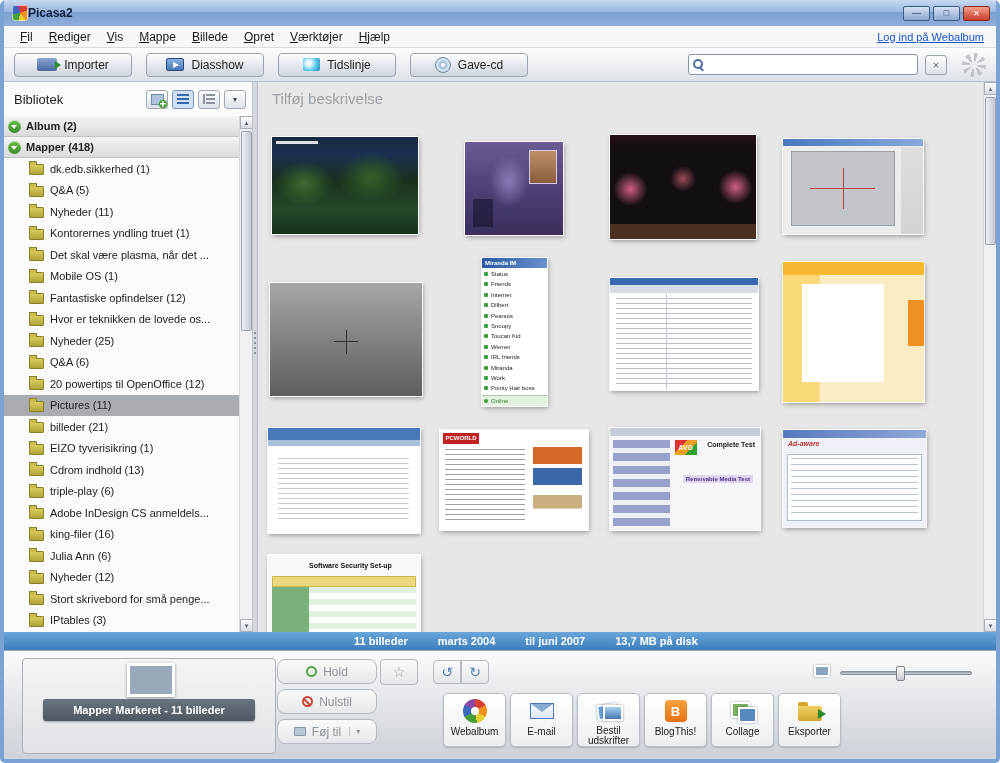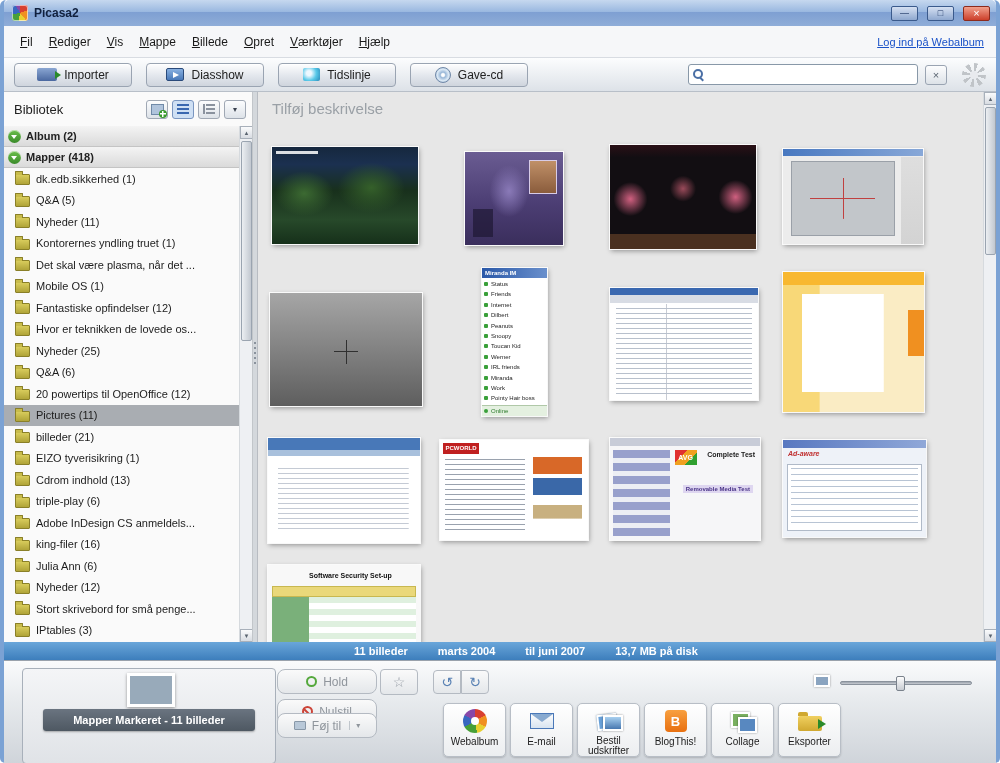--- a/index.html
+++ b/index.html
@@ -1,25 +1,25 @@
 <!DOCTYPE html>
 <html style="--frame: #7ba2d4; --titlebar-top: #9ab8e0; --titlebar-bottom: #8fadd8; --statusbar-top: #6aa6da; --statusbar-bottom: #3d7ebc; --link: #1a52c8; --selection: #a9adb2;"><head>
 <meta charset="utf-8">
 <style>
   *{box-sizing:border-box;margin:0;padding:0;}
   html,body{width:1000px;height:763px;overflow:hidden;font-family:"Liberation Sans","DejaVu Sans",sans-serif;}
   .window{width:1000px;height:763px;border-left:4px solid var(--frame,#7ba2d4);border-right:4px solid var(--frame,#7ba2d4);border-bottom:4px solid var(--frame,#7ba2d4);border-radius:6px 6px 5px 5px;display:flex;flex-direction:column;background:#fff;}
   
-  .titlebar{height:26px;flex:none;display:flex;align-items:center;padding:0 6px 0 8px;gap:6px;border-radius:5px 5px 0 0;background:linear-gradient(180deg,#c6d8ef 0%,var(--titlebar-top,#9ab8e0) 45%,#7e9fd2 46%,var(--titlebar-bottom,#8fadd8) 100%);}
+  .titlebar{height:26px;flex:none;display:flex;align-items:center;padding:0 6px 0 8px;border-radius:5px 5px 0 0;background:linear-gradient(180deg,#c6d8ef 0%,var(--titlebar-top,#9ab8e0) 45%,#7e9fd2 46%,var(--titlebar-bottom,#8fadd8) 100%);}
   .app-icon{width:16px;height:16px;border-radius:3px;background:conic-gradient(#d84030 0 70deg,#f09020 70deg 140deg,#e8d030 140deg 190deg,#48a038 190deg 260deg,#3868c0 260deg 330deg,#8848a8 330deg);box-shadow:inset 0 0 0 1px rgba(255,255,255,.6);}
   .win-title{font-size:12px;font-weight:bold;color:#10203e;flex:1;}
   .wbtn{width:27px;height:15px;margin-left:3px;border:1px solid #3a5a8c;border-radius:2px;background:linear-gradient(#d5e0f2,#8fa8cf);color:#17305e;font-size:9px;line-height:13px;display:inline-flex;align-items:center;justify-content:center;cursor:default;}
   .wbtn.close{background:linear-gradient(#f2a08c,#cc3f2a);color:#fff;border-color:#8c2a1c;font-size:11px;}
   
-  .menubar{height:32px;flex:none;display:flex;align-items:center;background:#f6f7f9;border-bottom:1px solid #d8dce2;padding:0 8px;font-size:12px;color:#1a1a1a;}
+  .menubar{height:22px;flex:none;display:flex;align-items:center;background:#f6f7f9;border-bottom:1px solid #d8dce2;padding:0 8px;font-size:12px;color:#1a1a1a;}
   .menu-item{display:inline-block;padding:2px 8px;cursor:default;}
   .menu-item::first-letter{text-decoration:underline;}
   .login-link{margin-left:auto;color:var(--link,#1a52c8);font-size:11px;text-decoration:underline;cursor:pointer;padding-right:4px;}
   
   .toolbar{height:34px;flex:none;display:flex;align-items:center;padding:0 10px;gap:14px;background:linear-gradient(#fcfdfe,#dde2e8);border-bottom:1px solid #b8bfc8;}
   .tb-btn{height:24px;min-width:118px;display:inline-flex;align-items:center;justify-content:center;gap:7px;padding:0 12px;border:1px solid #9aa4b2;border-radius:4px;background:linear-gradient(#fefefe,#e2e6ec 55%,#cfd5dd);box-shadow:inset 0 1px 0 #fff;font-size:12px;color:#222;cursor:default;}
   .ico-import{width:20px;height:13px;border-radius:2px;background:linear-gradient(#8aa6d2,#4a68a0);position:relative;}
   .ico-import::after{content:"";position:absolute;right:-4px;top:3px;border-left:6px solid #2a8a2a;border-top:4px solid transparent;border-bottom:4px solid transparent;}
   .ico-slideshow{width:18px;height:13px;border:1px solid #2a4a7a;border-radius:2px;background:linear-gradient(#88b0e0,#4878b8);position:relative;}
   .ico-slideshow::after{content:"";position:absolute;left:6px;top:3px;border-left:6px solid #fff;border-top:3px solid transparent;border-bottom:3px solid transparent;}
@@ -43,21 +43,21 @@
   .mini-btn.sel{background:#cfe0f4;border-color:#7a96c0;}
   .ico-newalbum{width:13px;height:11px;background:#b0c4dc;border:1px solid #708aa8;position:relative;}
   .ico-newalbum::after{content:"";position:absolute;right:-4px;bottom:-4px;width:8px;height:8px;border-radius:50%;background:linear-gradient(#fff,#fff) 50% 50%/6px 1.5px no-repeat,linear-gradient(#fff,#fff) 50% 50%/1.5px 6px no-repeat,#3a9a2c;}
   .ico-viewflat{width:12px;height:10px;background:repeating-linear-gradient(180deg,#3a68b0 0 2px,transparent 2px 4px);}
   .ico-viewtree{width:12px;height:10px;background:repeating-linear-gradient(180deg,#8a929e 0 2px,transparent 2px 4px) 3px 0/9px 100% no-repeat,linear-gradient(#8a929e,#8a929e) 0 0/2px 100% no-repeat;}
   .dd-glyph{font-size:8px;color:#3a4250;}
   .tree{flex:1;position:relative;overflow:hidden;}
   .tree-header{height:21px;display:flex;align-items:center;gap:5px;padding:0 4px;background:linear-gradient(#f4f4f4,#dadada);border-bottom:1px solid #c4c4c4;font-size:11px;font-weight:bold;color:#222;margin-right:13px;}
   .disclosure{width:13px;height:13px;border-radius:50%;background:linear-gradient(#6cc04c,#3a8a2a);position:relative;box-shadow:inset 0 1px rgba(255,255,255,.55);flex:none;}
   .disclosure::after{content:"";position:absolute;left:3px;top:5px;border-left:3.5px solid transparent;border-right:3.5px solid transparent;border-top:4px solid #fff;}
-  .tree-item{height:21.5px;display:flex;align-items:center;gap:6px;padding-left:11px;padding-right:2px;margin-right:13px;font-size:11px;color:#1c1c1c;white-space:nowrap;overflow:hidden;cursor:default;}
+  .tree-item{height:21.5px;display:flex;align-items:center;gap:6px;padding-left:25px;padding-right:2px;margin-right:13px;font-size:11px;color:#1c1c1c;white-space:nowrap;overflow:hidden;cursor:default;}
   .tree-item.selected{background:var(--selection,#a9adb2);}
   .folder{width:15px;height:11px;flex:none;border:1px solid #8a8028;border-radius:1px;background:linear-gradient(#d8cc5c,#b0a438);position:relative;margin-top:2px;}
   .folder::before{content:"";position:absolute;left:-1px;top:-4px;width:6px;height:3px;background:#c8bc4c;border:1px solid #8a8028;border-bottom:none;border-radius:1px 1px 0 0;}
   .tree-label{overflow:hidden;text-overflow:clip;}
   
   .sb{position:absolute;width:13px;background:#eef0f3;border-left:1px solid #d6dade;}
   .sb-side{right:0;top:0;bottom:0;}
   .sb-btn{position:absolute;left:0;width:13px;height:13px;border:1px solid #a8b0ba;background:linear-gradient(#fafbfc,#d8dce2);font-size:6px;color:#5a6470;display:flex;align-items:center;justify-content:center;}
   .sb-btn.up{top:0;}
   .sb-btn.down{bottom:0;}
@@ -110,21 +110,21 @@
   .t13::after{content:"";position:absolute;left:4px;right:4px;top:32px;bottom:0;background:linear-gradient(#7ab07a,#7ab07a) 0 0/26% 100% no-repeat,repeating-linear-gradient(180deg,#dff0df 0 6px,#ffffff 6px 12px);}
   
   .statusbar{height:18px;flex:none;display:flex;align-items:center;background:linear-gradient(var(--statusbar-top,#6aa6da),var(--statusbar-bottom,#3d7ebc));color:#fff;font-size:11px;font-weight:bold;padding-left:350px;gap:30px;}
   
   .tray{height:109px;flex:none;position:relative;background:linear-gradient(180deg,#fafbfc 0%,#e8ebee 35%,#cdd2d8 100%);border-top:1px solid #9aa2ac;}
   .sel-panel{position:absolute;left:18px;top:7px;width:254px;height:96px;border:1px solid #a8b0ba;border-radius:4px;background:linear-gradient(#f4f5f7,#e0e3e7);}
   .tray-photo{position:absolute;left:104px;top:4px;width:48px;height:34px;background:#98aaba;border:3px solid #fff;box-shadow:0 1px 3px rgba(0,0,0,.4);}
   .tray-photo::before{content:"";position:absolute;left:-8px;top:-2px;width:44px;height:30px;background:#b8c2cc;border:3px solid #fff;transform:rotate(-5deg);z-index:-1;}
   .sel-label{position:absolute;left:20px;top:40px;right:20px;height:22px;border-radius:3px;background:linear-gradient(#6a7480,#4e5862);color:#fff;font-size:11px;font-weight:bold;display:flex;align-items:center;justify-content:center;box-shadow:0 1px 2px rgba(0,0,0,.3);}
   .tray-btn{position:absolute;left:273px;width:100px;height:25px;border:1px solid #b4bac2;border-radius:8px;background:linear-gradient(#fafafa,#e4e7ea);color:#8f959c;font-size:12px;display:flex;align-items:center;justify-content:center;gap:6px;}
-  .btn-hold{top:8px;} .btn-reset{top:38px;} .btn-addto{top:52px;}
+  .btn-hold{top:8px;} .btn-reset{top:38px;} .btn-addto{top:68px;}
   .ico-hold{width:11px;height:11px;border:2px solid #54a83c;border-radius:50%;flex:none;}
   .ico-reset{width:11px;height:11px;border:2px solid #cc4438;border-radius:50%;flex:none;position:relative;}
   .ico-reset::after{content:"";position:absolute;left:-2px;top:2.5px;width:10px;height:2px;background:#cc4438;transform:rotate(45deg);}
   .ico-addto{width:12px;height:9px;background:#b8c8d8;border:1px solid #8898a8;border-radius:1px;flex:none;}
   .addto-caret{border-left:1px solid #c0c6cc;padding-left:6px;margin-left:2px;font-size:8px;color:#8f959c;}
   .star-btn{position:absolute;left:376px;top:8px;width:38px;height:26px;border:1px solid #b4bac2;border-radius:4px;background:linear-gradient(#fafafa,#e4e7ea);color:#9aa0a8;font-size:14px;display:flex;align-items:center;justify-content:center;}
   .rot-btn{position:absolute;top:9px;width:28px;height:24px;border:1px solid #b4bac2;background:linear-gradient(#fafafa,#e4e7ea);color:#5a82b4;font-size:14px;display:flex;align-items:center;justify-content:center;}
   .rot-left{left:429px;border-radius:4px 0 0 4px;} .rot-right{left:457px;border-radius:0 4px 4px 0;}
   .zoom-photo{position:absolute;right:166px;top:14px;width:16px;height:12px;background:#8aa4c0;border:2px solid #fff;box-shadow:0 0 2px rgba(0,0,0,.4);}
   .zoom-track{position:absolute;right:24px;top:20px;width:132px;height:4px;border:1px solid #8a929c;border-radius:2px;background:linear-gradient(#9aa2ac,#c8ccd2);}

